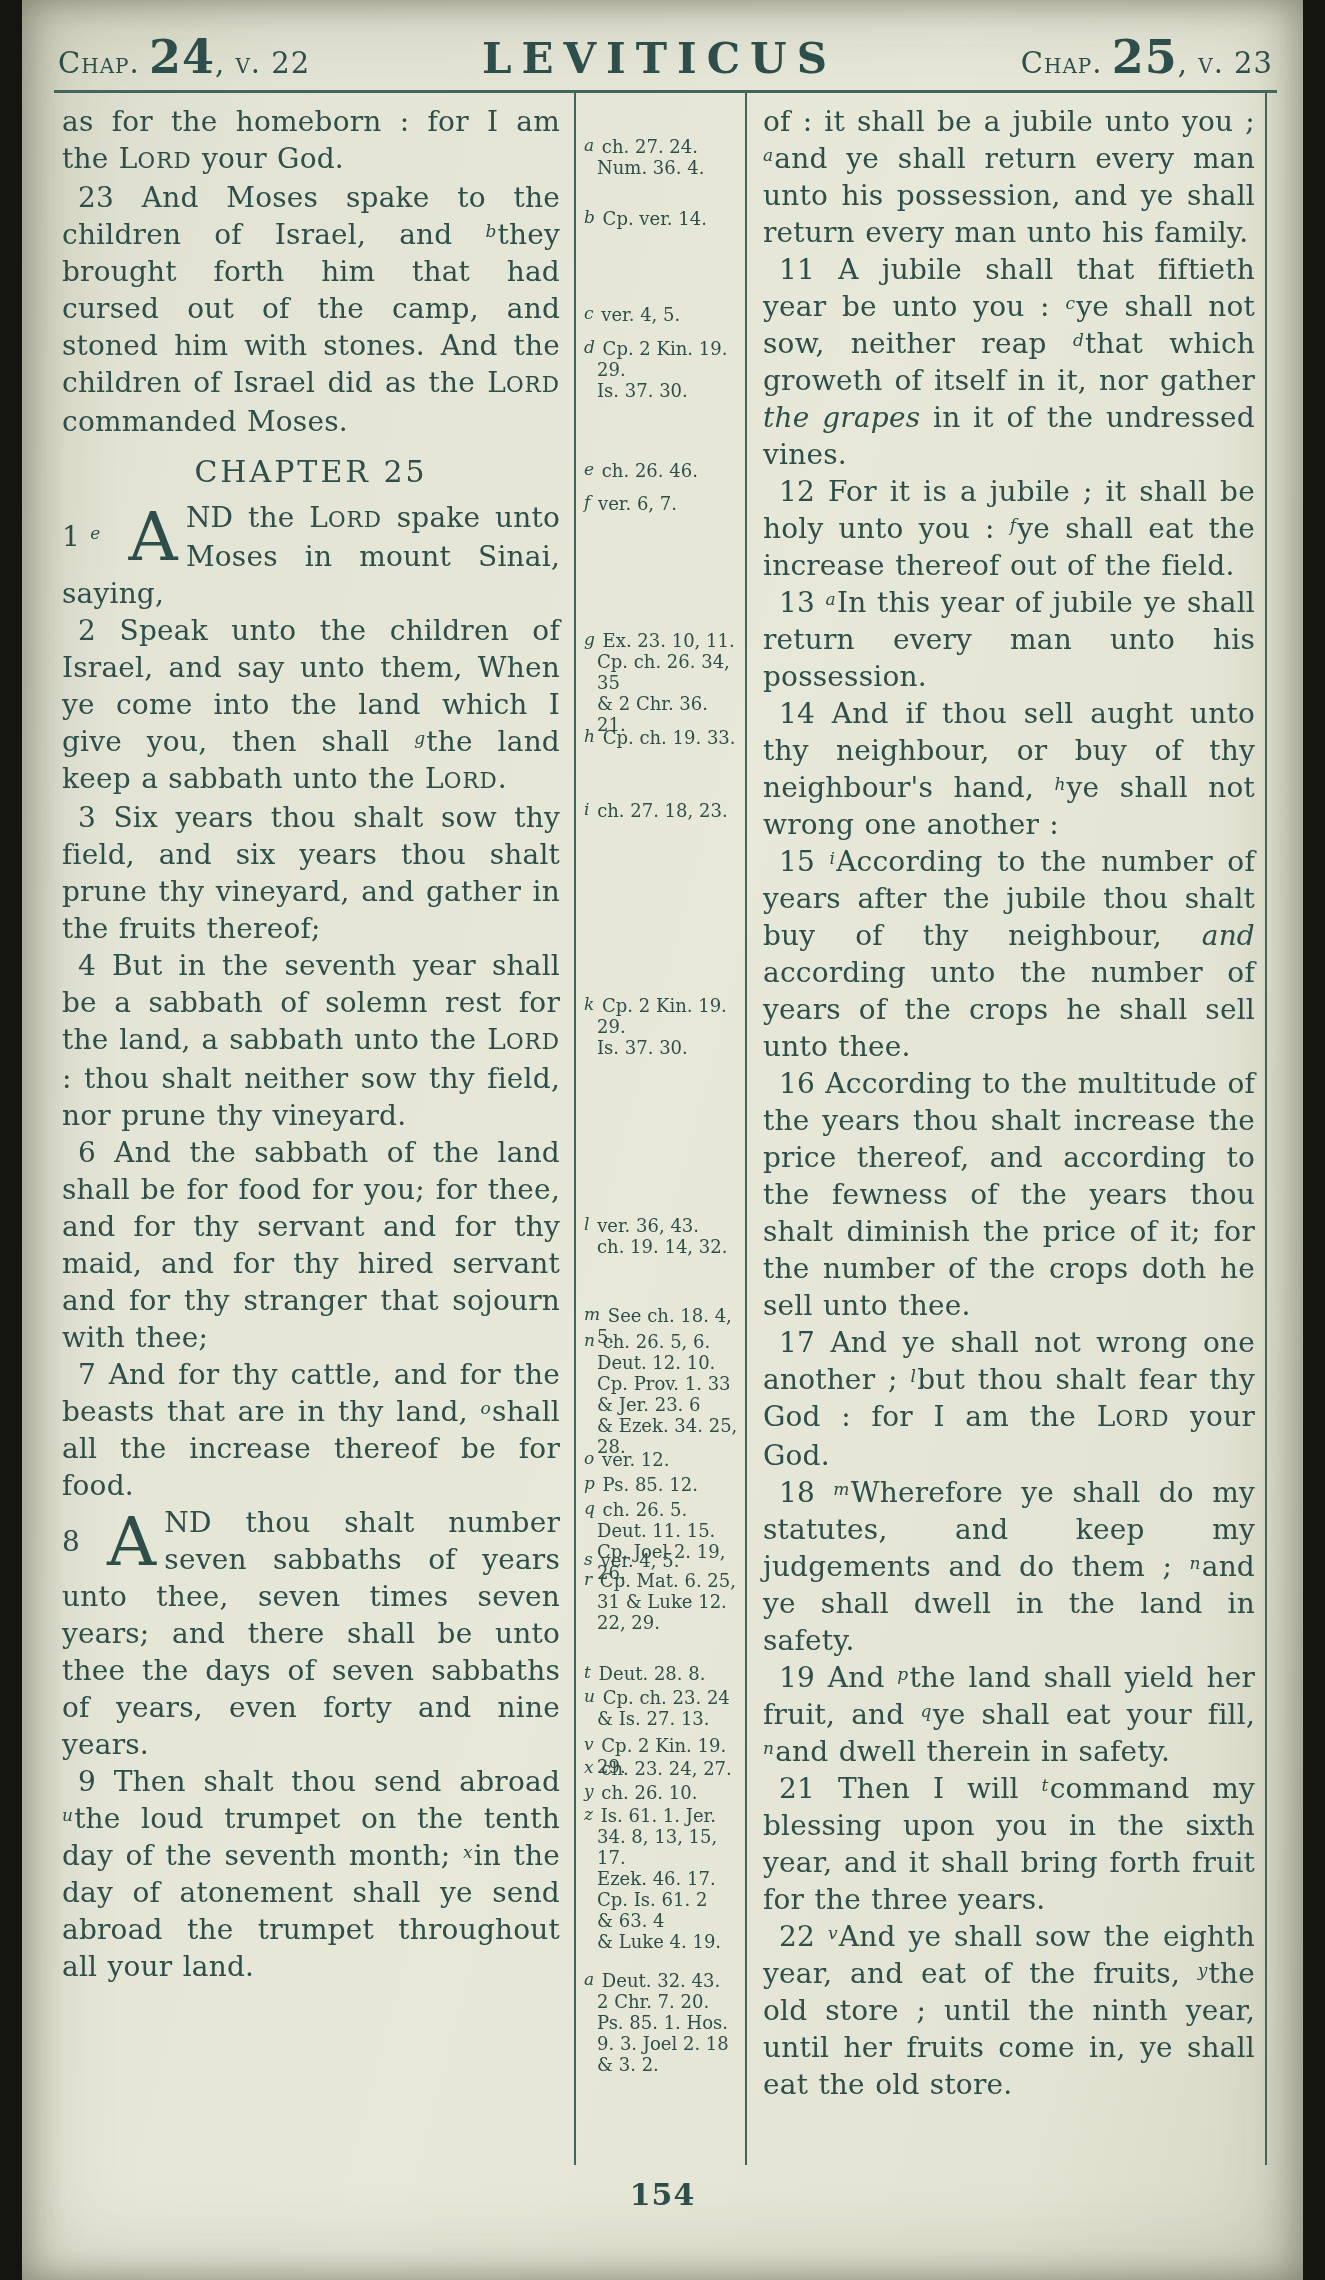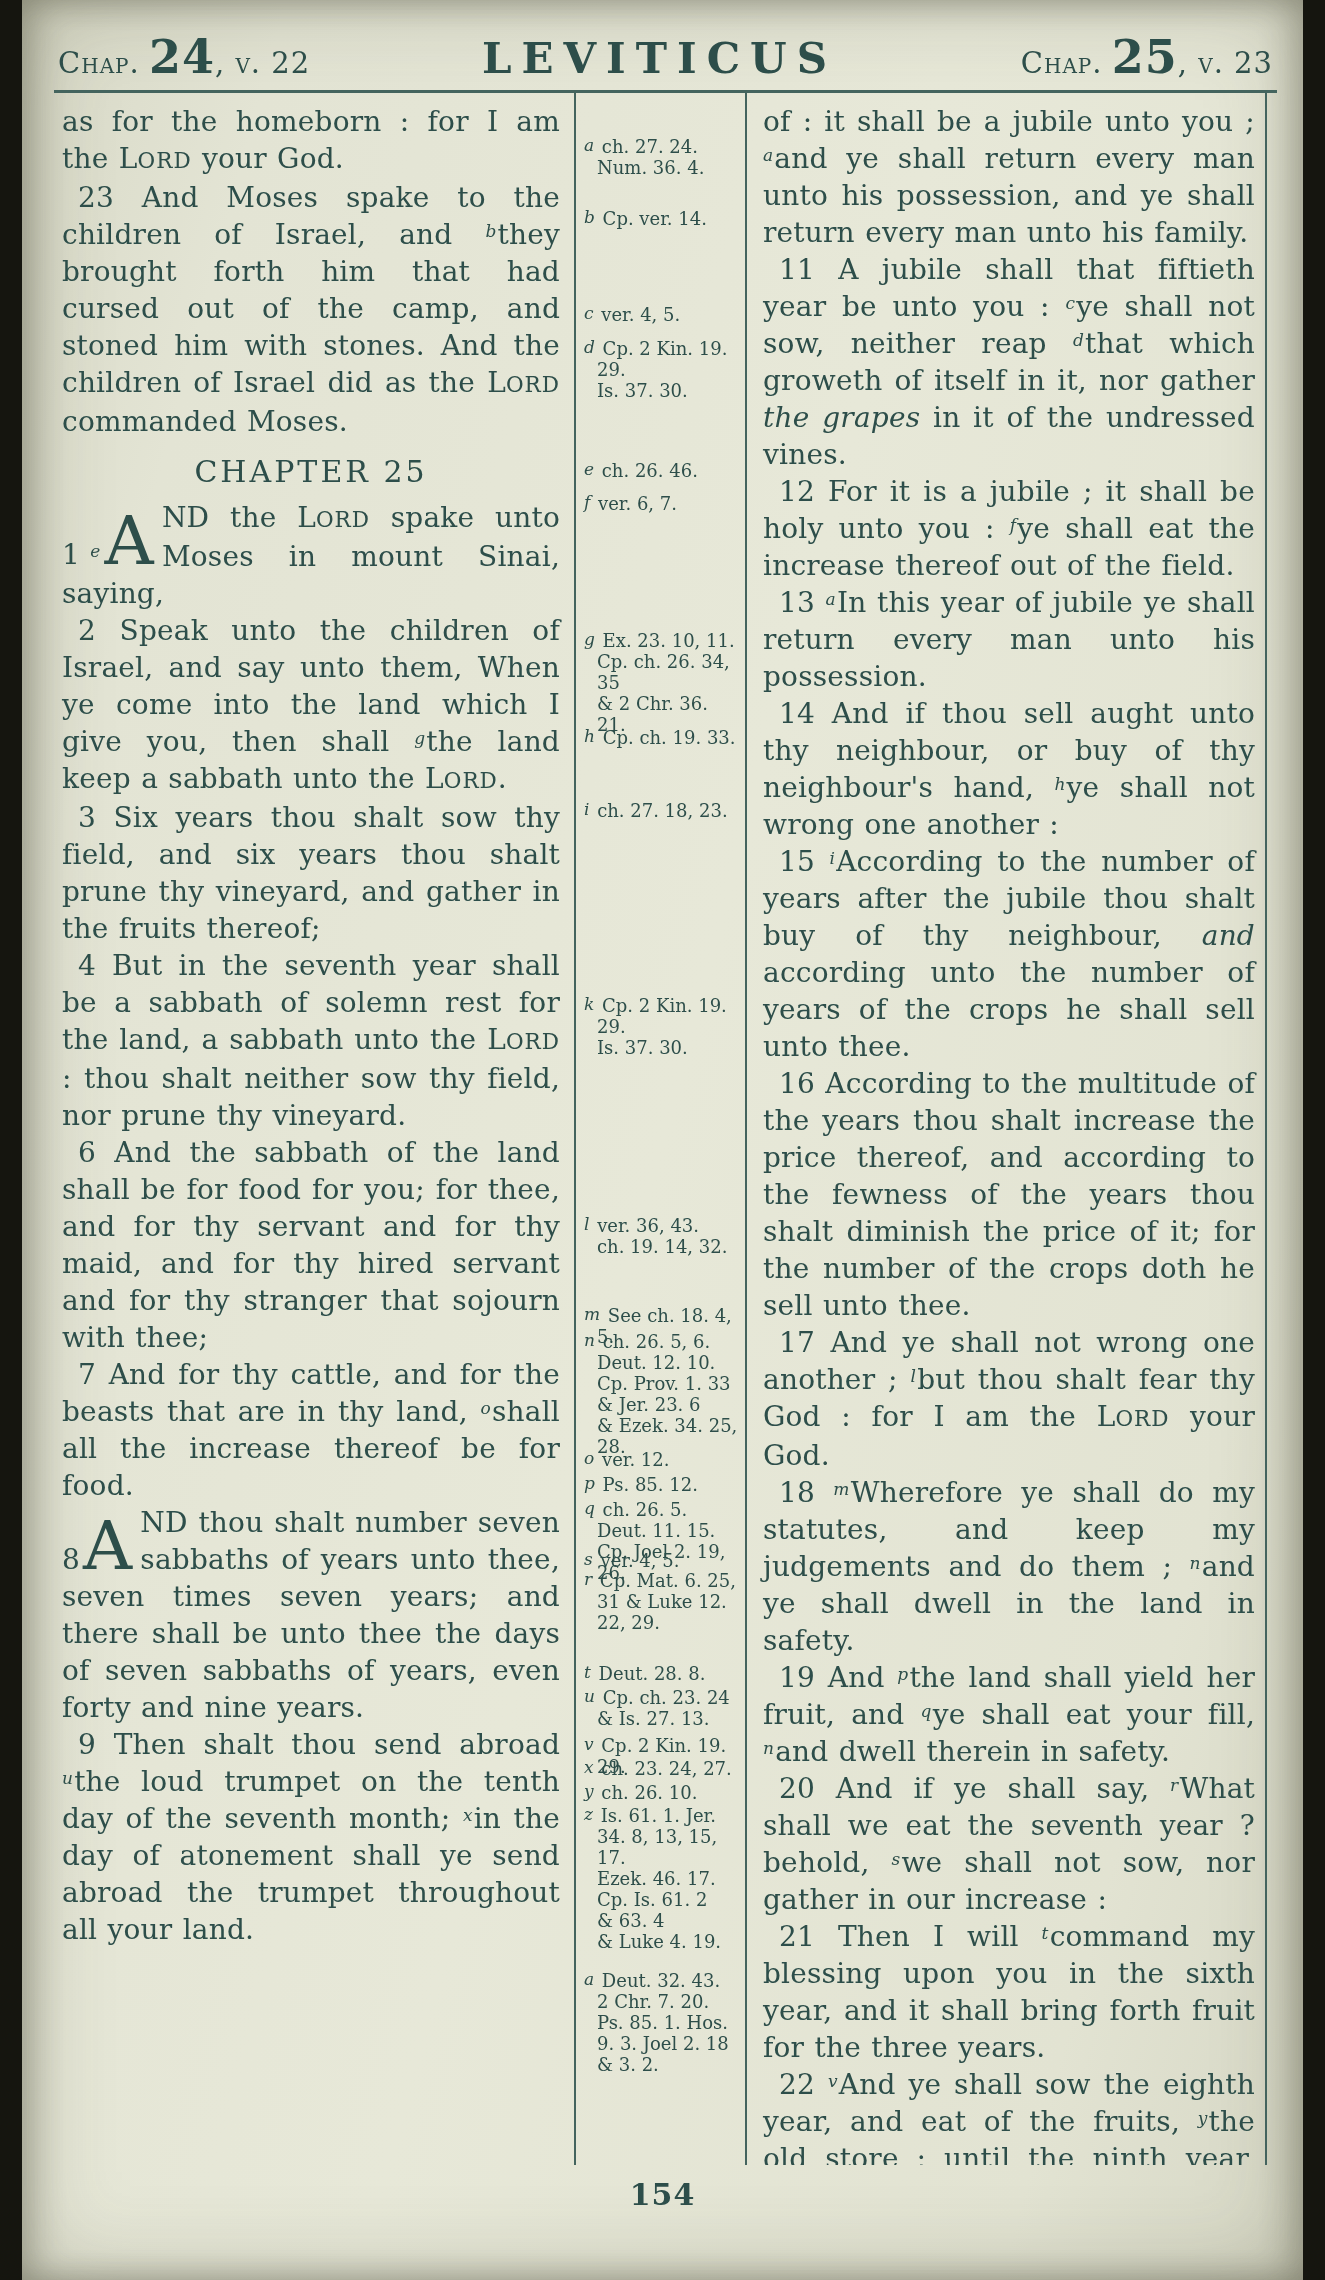--- a/index.html
+++ b/index.html
@@ -49,21 +49,21 @@
     margin:0;font-size:28px;line-height:37px;text-align:justify;
     letter-spacing:.2px;word-spacing:1.2px;
   }
   .verse.indent{text-indent:16px;}
   sup.ref{font-style:italic;font-size:17px;line-height:0;vertical-align:7px;margin-right:1px;}
   .lord-caps{font-size:21.5px;letter-spacing:1px;}
   em{letter-spacing:.2px;}
   .chapter-heading{
     text-align:center;font-size:30px;letter-spacing:3px;margin:14px 0 10px;
   }
-  .drop-group{float:left;display:flex;align-items:flex-end;margin:3px 8px 0 0;height:70px;}
+  .drop-group{float:left;display:flex;align-items:center;margin:3px 8px 0 0;height:70px;gap:24px;}
   .drop-prefix{font-size:28px;line-height:34px;margin-right:3px;white-space:nowrap;}
   .drop-cap{font-size:68px;line-height:62px;}
 
   
   .ref-entry{
     position:absolute;left:8px;right:4px;
     padding-left:13px;text-indent:-13px;
   }
   .ref-letter{font-style:italic;font-size:17px;vertical-align:2px;margin-right:2px;}
 
@@ -140,21 +140,20 @@
         <p class="verse">of : it shall be a jubile unto you ; <sup class="ref">a</sup>and ye shall return every man unto his possession, and ye shall return every man unto his family.</p>
         <p class="verse indent">11 A jubile shall that fiftieth year be unto you : <sup class="ref">c</sup>ye shall not sow, neither reap <sup class="ref">d</sup>that which groweth of itself in it, nor gather <em>the grapes</em> in it of the undressed vines.</p>
         <p class="verse indent">12 For it is a jubile ; it shall be holy unto you : <sup class="ref">f</sup>ye shall eat the increase thereof out of the field.</p>
         <p class="verse indent">13 <sup class="ref">a</sup>In this year of jubile ye shall return every man unto his possession.</p>
         <p class="verse indent">14 And if thou sell aught unto thy neighbour, or buy of thy neighbour's hand, <sup class="ref">h</sup>ye shall not wrong one another :</p>
         <p class="verse indent">15 <sup class="ref">i</sup>According to the number of years after the jubile thou shalt buy of thy neighbour, <em>and</em> according unto the number of years of the crops he shall sell unto thee.</p>
         <p class="verse indent">16 According to the multitude of the years thou shalt increase the price thereof, and according to the fewness of the years thou shalt diminish the price of it; for the number of the crops doth he sell unto thee.</p>
         <p class="verse indent">17 And ye shall not wrong one another ; <sup class="ref">l</sup>but thou shalt fear thy God : for I am the <span>L<span class="lord-caps">ORD</span></span> your God.</p>
         <p class="verse indent">18 <sup class="ref">m</sup>Wherefore ye shall do my statutes, and keep my judgements and do them ; <sup class="ref">n</sup>and ye shall dwell in the land in safety.</p>
         <p class="verse indent">19 And <sup class="ref">p</sup>the land shall yield her fruit, and <sup class="ref">q</sup>ye shall eat your fill, <sup class="ref">n</sup>and dwell therein in safety.</p>
-        <p class="verse indent">20 And if ye shall say, <sup class="ref">r</sup>What shall we eat the seventh year ? behold, <sup class="ref">s</sup>we shall not sow, nor gather in our increase :</p>
         <p class="verse indent">21 Then I will <sup class="ref">t</sup>command my blessing upon you in the sixth year, and it shall bring forth fruit for the three years.</p>
         <p class="verse indent">22 <sup class="ref">v</sup>And ye shall sow the eighth year, and eat of the fruits, <sup class="ref">y</sup>the old store ; until the ninth year, until her fruits come in, ye shall eat the old store.</p>
       </div>
   </div>
 
   <div class="page-number">154</div>
 
 </div>
 
 </body></html>

